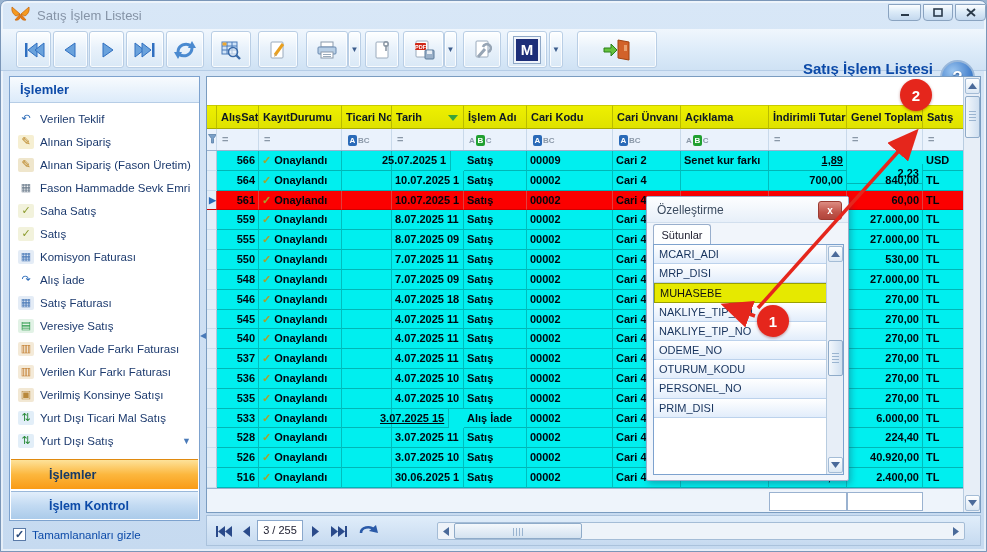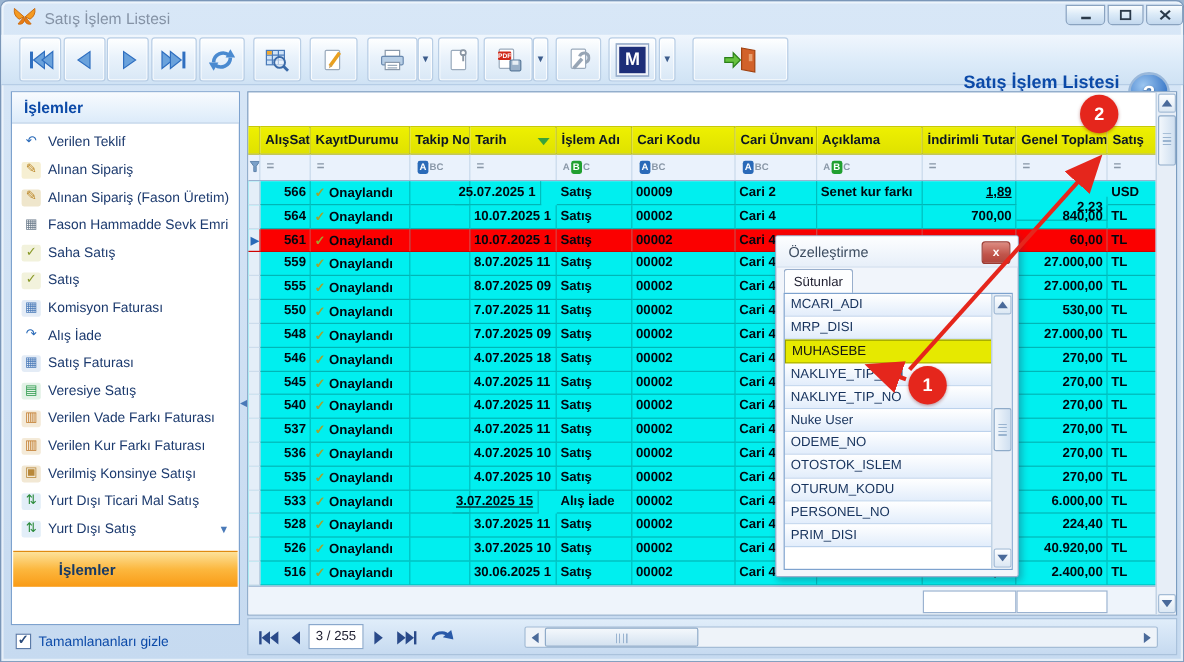--- a/index.html
+++ b/index.html
@@ -336,33 +336,34 @@
           <span class="side-ico" style="color: rgb(42, 138, 58); background: rgb(226, 238, 248);">⇅</span>
           <span class="side-lab">Yurt Dışı Ticari Mal Satış</span>
         </div>
         <div class="side-item">
           <span class="side-ico" style="color: rgb(42, 138, 58); background: rgb(226, 238, 248);">⇅</span>
           <span class="side-lab">Yurt Dışı Satış</span>
           <span class="side-chevron">▼</span>
         </div>
       </div>
     <div class="panel-btn orange">İşlemler</div>
+    <div class="panel-btn blue">İşlem Kontrol</div>
   </div>
   <span class="splitter-arrow">◀</span>
   <div class="hide-completed">
     <span class="cbx">✓</span>
     <span class="hide-lab">Tamamlananları gizle</span>
   </div>
 
   <div class="grid-panel">
     <div class="hdr-row" id="grid-header">
         <div class="hcell" style="left: 0px; width: 10px;"></div>
         <div class="hcell" style="left: 10px; width: 42px;"><span>AlışSatış</span></div>
         <div class="hcell" style="left: 52px; width: 83px;"><span>KayıtDurumu</span></div>
-        <div class="hcell" style="left: 135px; width: 50px;"><span>Takip No</span></div>
+        <div class="hcell" style="left: 135px; width: 50px;"><span>Ticari No</span></div>
         <div class="hcell" style="left: 185px; width: 72px;"><span>Tarih</span><span class="sort-arr"></span></div>
         <div class="hcell" style="left: 257px; width: 63px;"><span>İşlem Adı</span></div>
         <div class="hcell" style="left: 320px; width: 86px;"><span>Cari Kodu</span></div>
         <div class="hcell" style="left: 406px; width: 68px;"><span>Cari Ünvanı</span></div>
         <div class="hcell" style="left: 474px; width: 88px;"><span>Açıklama</span></div>
         <div class="hcell" style="left: 562px; width: 78px;"><span>İndirimli Tutar</span></div>
         <div class="hcell" style="left: 640px; width: 76px;"><span>Genel Toplam</span></div>
         <div class="hcell" style="left: 716px; width: 42px;"><span>Satış</span></div>
       </div>
     <div class="flt-row" id="grid-filter">
@@ -712,23 +713,21 @@
     <div class="pop-title">Özelleştirme</div>
     <div class="pop-close">x</div>
     <div class="pop-tab">Sütunlar</div>
     <div class="pop-list">
       <div id="popup-list">
           <div class="pop-item">MCARI_ADI</div>
           <div class="pop-item">MRP_DISI</div>
           <div class="pop-item selected">MUHASEBE</div>
           <div class="pop-item">NAKLIYE_TIP_ADI</div>
           <div class="pop-item">NAKLIYE_TIP_NO</div>
-          <div class="pop-item">Nuke User</div>
           <div class="pop-item">ODEME_NO</div>
-          <div class="pop-item">OTOSTOK_ISLEM</div>
           <div class="pop-item">OTURUM_KODU</div>
           <div class="pop-item">PERSONEL_NO</div>
           <div class="pop-item">PRIM_DISI</div>
         </div>
       <div class="pop-vscroll">
         <div class="sbtn" style="top:1px">
             <svg width="9" height="6">
               <polygon points="4.5,0 9,6 0,6" fill="#4a6a9a"></polygon>
             </svg>
           </div>

